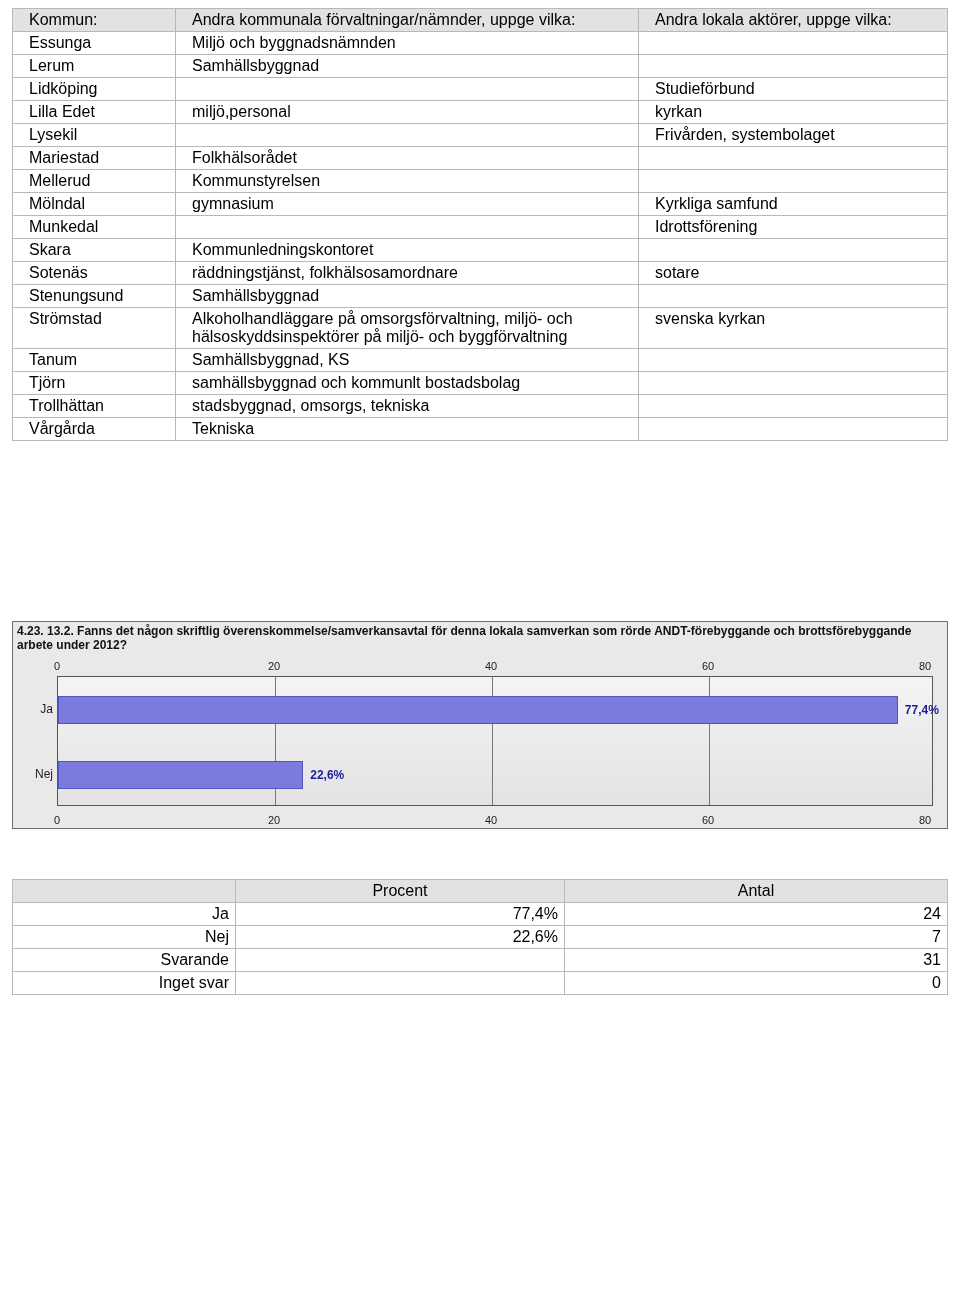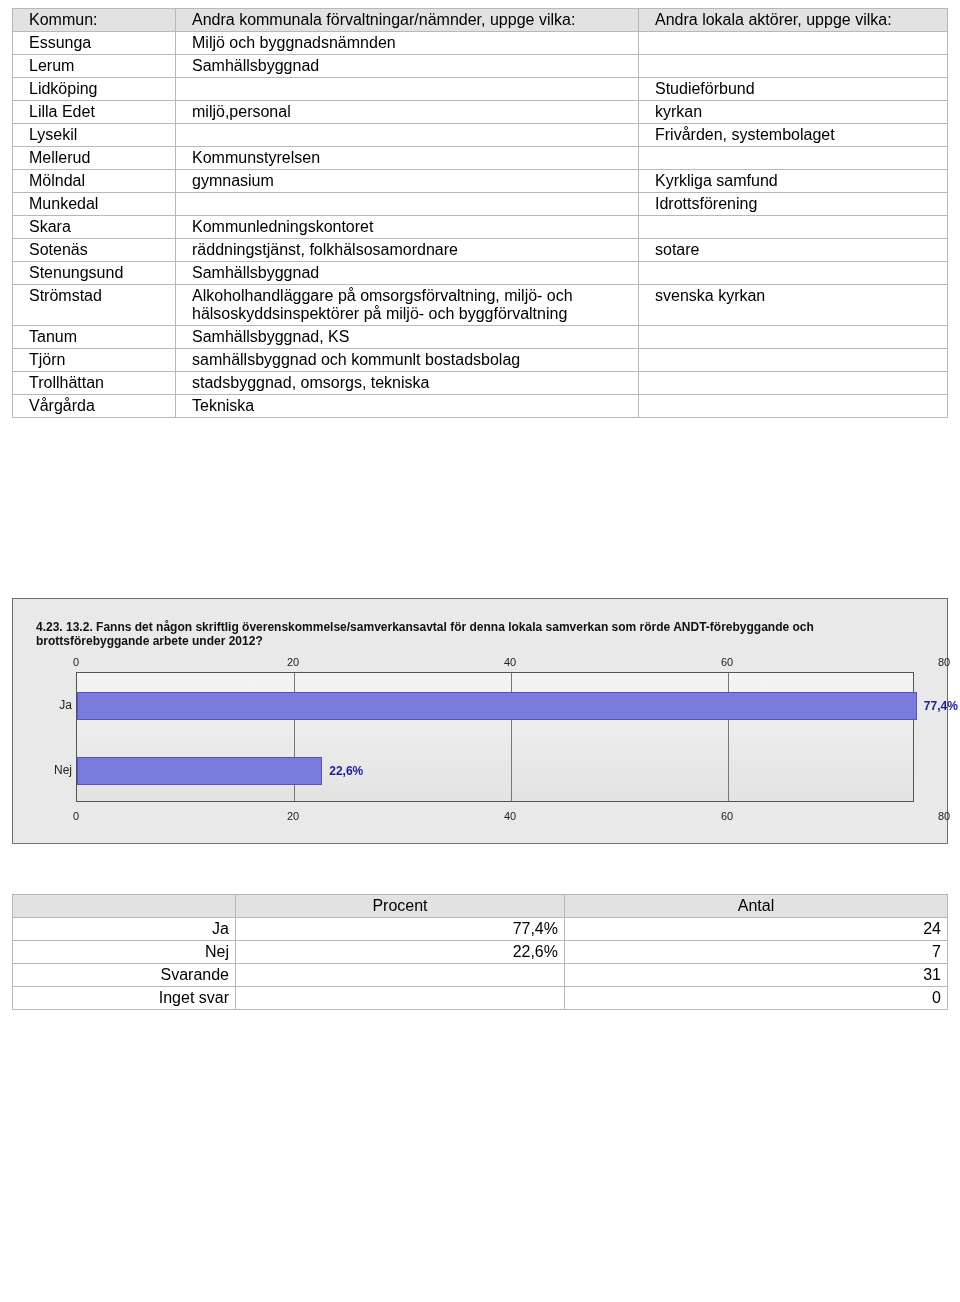--- a/index.html
+++ b/index.html
@@ -28,21 +28,21 @@
     background: #e2e2e2;
   }
   .col-kommun { width: 130px; }
   .col-andra1 { width: 430px; }
   .col-andra2 { width: auto; margin-left: 22px; }
 
   .chart-wrap {
     margin-top: 180px;
     border: 1px solid #6f6f6f;
     background: #e9e9e9;
-    padding: 19px;
+    padding: 0;
     box-sizing: border-box;
   }
   .chart-title {
     font-family: Verdana, Geneva, sans-serif;
     font-size: 12px;
     font-weight: bold;
     color: #111;
     padding: 2px 4px 6px 4px;
   }
   .chart-area {
@@ -155,20 +155,25 @@
       </tr>
       <tr>
         <td class="col-kommun">Lilla Edet</td>
         <td class="col-andra1">miljö,personal</td>
         <td class="col-andra2">kyrkan</td>
       </tr>
       <tr>
         <td class="col-kommun">Lysekil</td>
         <td class="col-andra1"></td>
         <td class="col-andra2">Frivården, systembolaget</td>
+      </tr>
+      <tr>
+        <td class="col-kommun">Mariestad</td>
+        <td class="col-andra1">Folkhälsorådet</td>
+        <td class="col-andra2"></td>
       </tr>
       <tr>
         <td class="col-kommun">Mellerud</td>
         <td class="col-andra1">Kommunstyrelsen</td>
         <td class="col-andra2"></td>
       </tr>
       <tr>
         <td class="col-kommun">Mölndal</td>
         <td class="col-andra1">gymnasium</td>
         <td class="col-andra2">Kyrkliga samfund</td>

